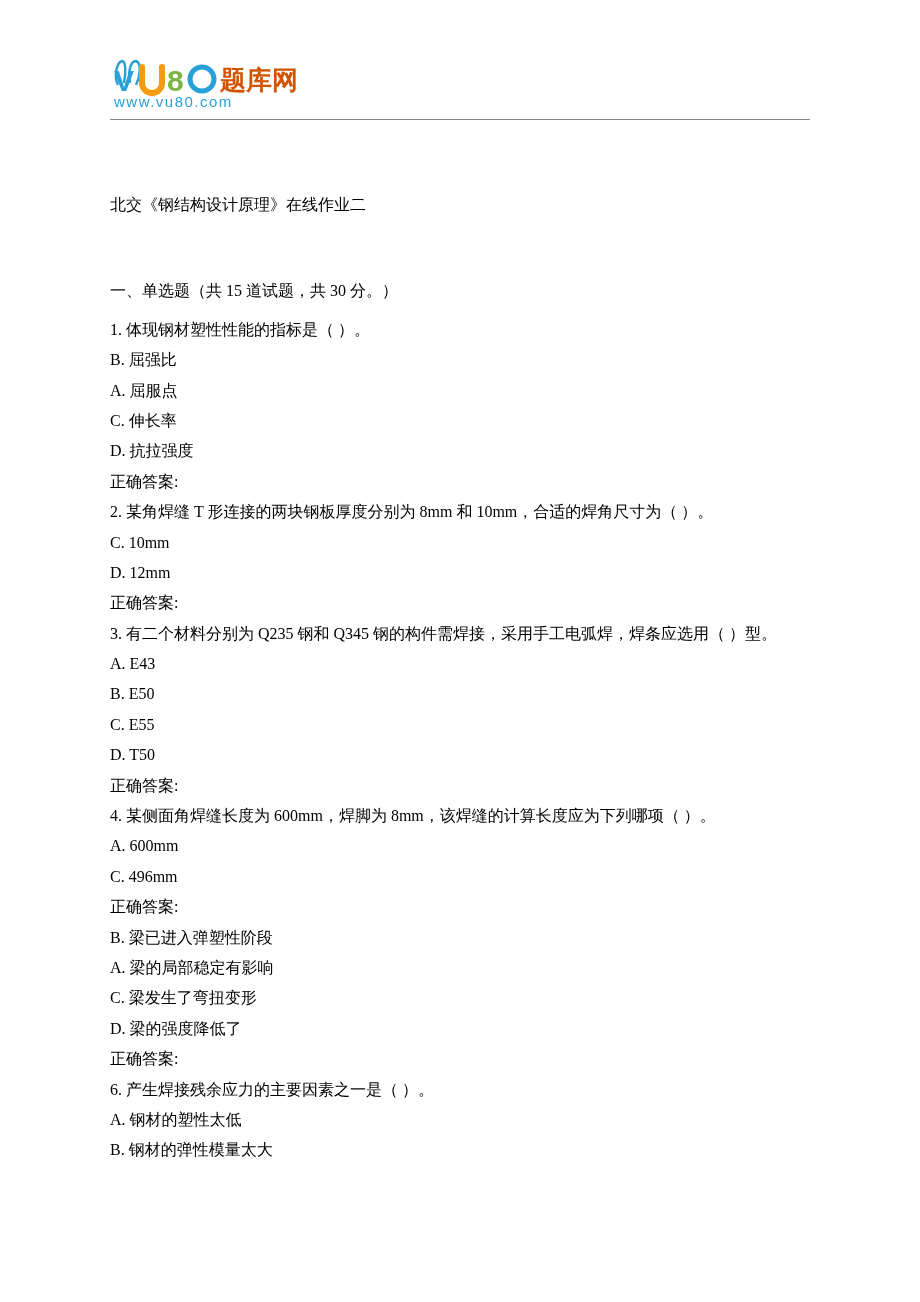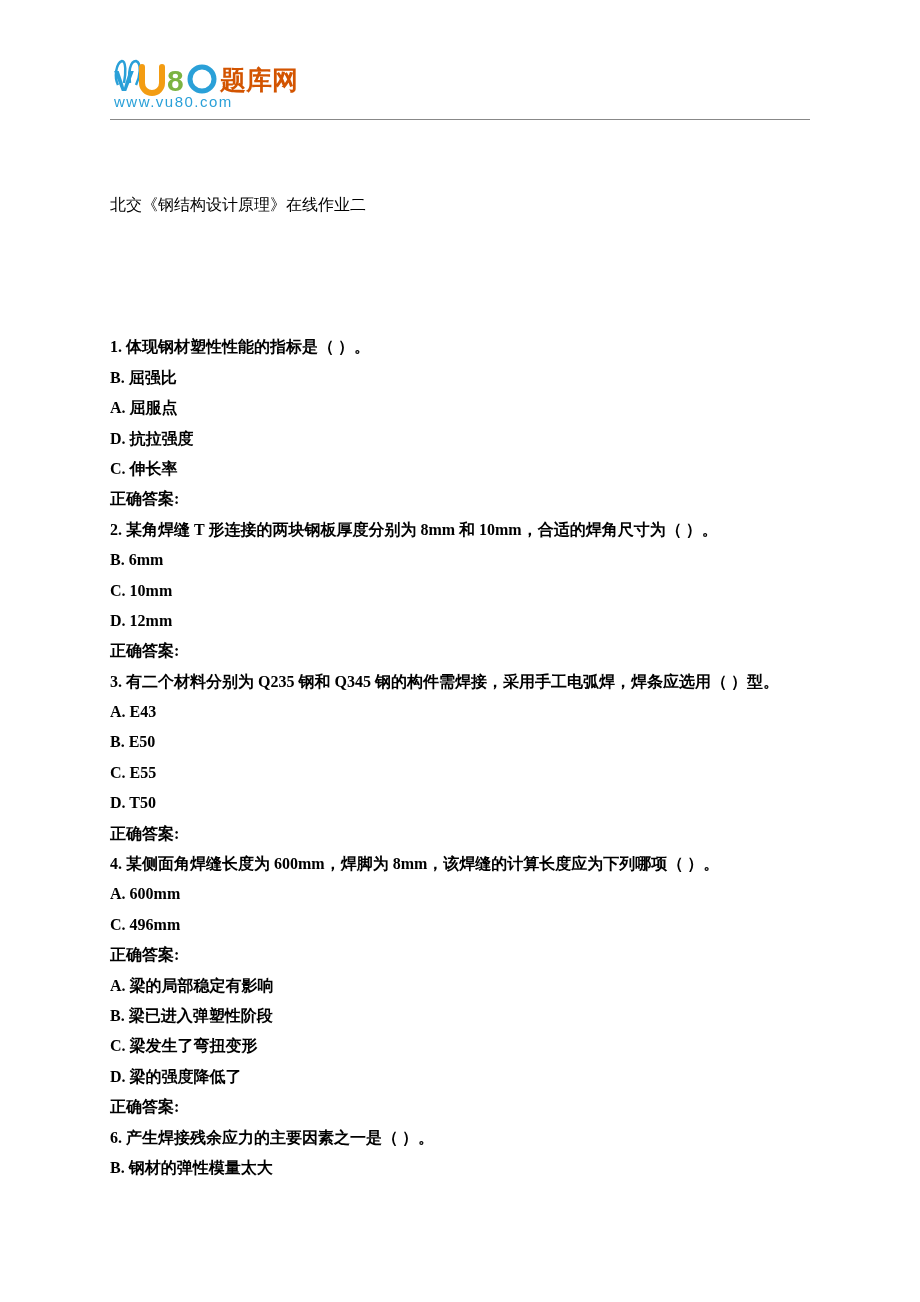--- a/index.html
+++ b/index.html
@@ -26,28 +26,27 @@
     .logo-svg {
       display: block;
     }
     .divider {
       border: none;
       border-top: 1.5px solid #888888;
       margin: 2px 0 0 0;
     }
     .title-block {
       margin-top: 70px;
-      margin-bottom: 112px;
+      margin-bottom: 56px;
     }
     .section-heading {
       margin-bottom: 8px;
     }
     .question-block {
       margin-bottom: 0;
-      font-weight: bold;
     }
     .question-text {
     }
     .option-line {
     }
     .answer-label {
     }
   </style>
 </head>
 <body>
@@ -74,33 +73,33 @@
       <text x="4" y="52" font-family="Arial, sans-serif" font-size="15" letter-spacing="1.5" fill="#2aa0d8">www.vu80.com</text>
     </svg>
   </div>
 
   <hr class="divider">
 
   <div class="title-block">
     <div>北交《钢结构设计原理》在线作业二</div>
   </div>
 
+  <div class="section-heading">一、单选题（共 15 道试题，共 30 分。）</div>
 
   <div class="question-block">
     <div class="question-text">1.   体现钢材塑性性能的指标是（ ）。</div>
     <div class="option-line">B. 屈强比</div>
     <div class="option-line">A. 屈服点</div>
+    <div class="option-line">C. 伸长率</div>
     <div class="option-line">D. 抗拉强度</div>
-    <div class="option-line">C. 伸长率</div>
     <div class="answer-label">正确答案:</div>
   </div>
 
   <div class="question-block">
     <div class="question-text">2.   某角焊缝 T 形连接的两块钢板厚度分别为 8mm 和 10mm，合适的焊角尺寸为（ ）。</div>
-    <div class="option-line">B. 6mm</div>
     <div class="option-line">C. 10mm</div>
     <div class="option-line">D. 12mm</div>
     <div class="answer-label">正确答案:</div>
   </div>
 
   <div class="question-block">
     <div class="question-text">3.   有二个材料分别为 Q235 钢和 Q345 钢的构件需焊接，采用手工电弧焊，焊条应选用（ ）型。</div>
     <div class="option-line">A. E43</div>
     <div class="option-line">B. E50</div>
     <div class="option-line">C. E55</div>
@@ -109,25 +108,26 @@
   </div>
 
   <div class="question-block">
     <div class="question-text">4.   某侧面角焊缝长度为 600mm，焊脚为 8mm，该焊缝的计算长度应为下列哪项（ ）。</div>
     <div class="option-line">A. 600mm</div>
     <div class="option-line">C. 496mm</div>
     <div class="answer-label">正确答案:</div>
   </div>
 
   <div class="question-block">
+    <div class="option-line">B. 梁已进入弹塑性阶段</div>
     <div class="option-line">A. 梁的局部稳定有影响</div>
-    <div class="option-line">B. 梁已进入弹塑性阶段</div>
     <div class="option-line">C. 梁发生了弯扭变形</div>
     <div class="option-line">D. 梁的强度降低了</div>
     <div class="answer-label">正确答案:</div>
   </div>
 
   <div class="question-block">
     <div class="question-text">6.   产生焊接残余应力的主要因素之一是（ ）。</div>
+    <div class="option-line">A. 钢材的塑性太低</div>
     <div class="option-line">B. 钢材的弹性模量太大</div>
   </div>
 
 </div>
 
 </body></html>

